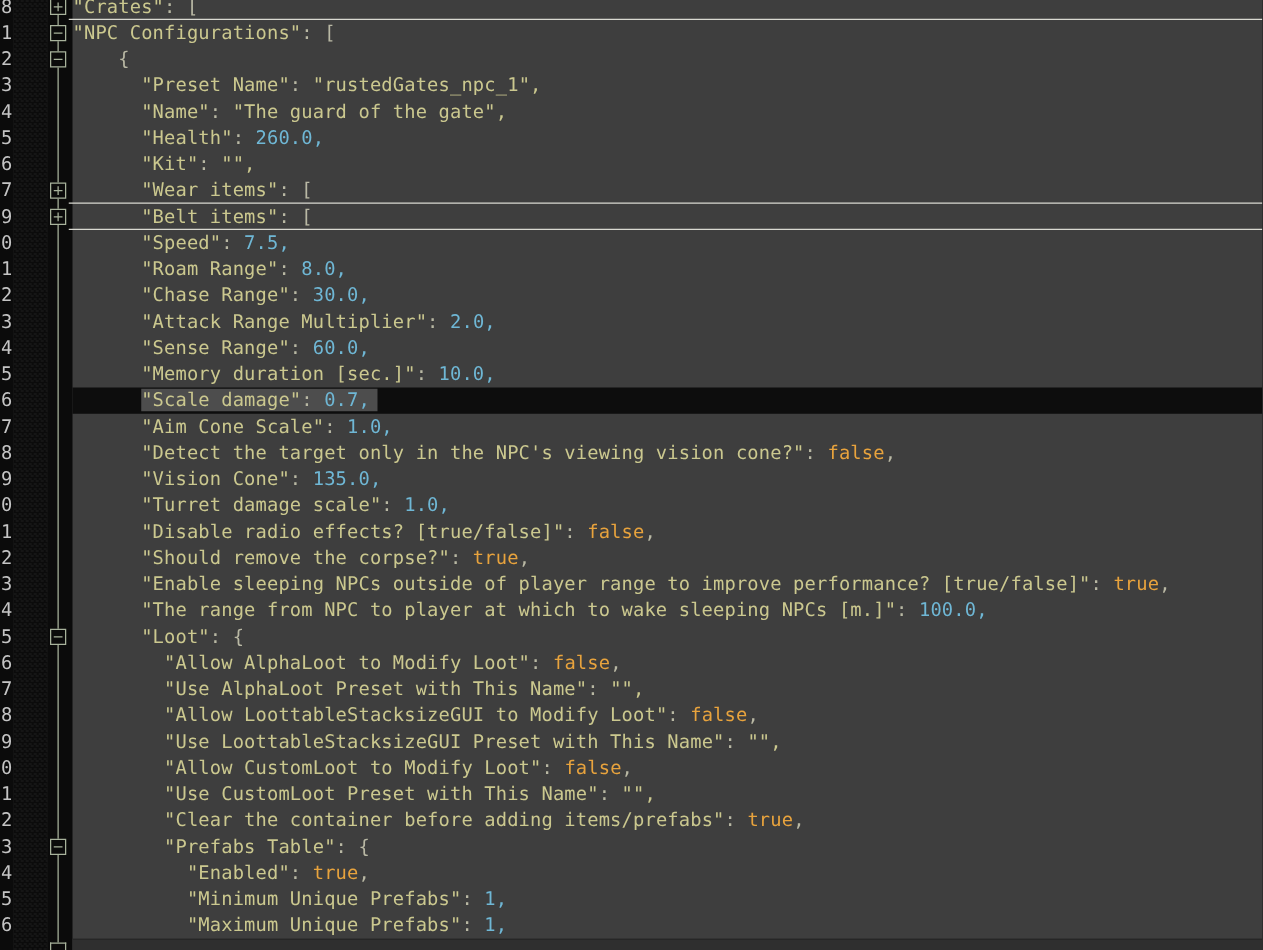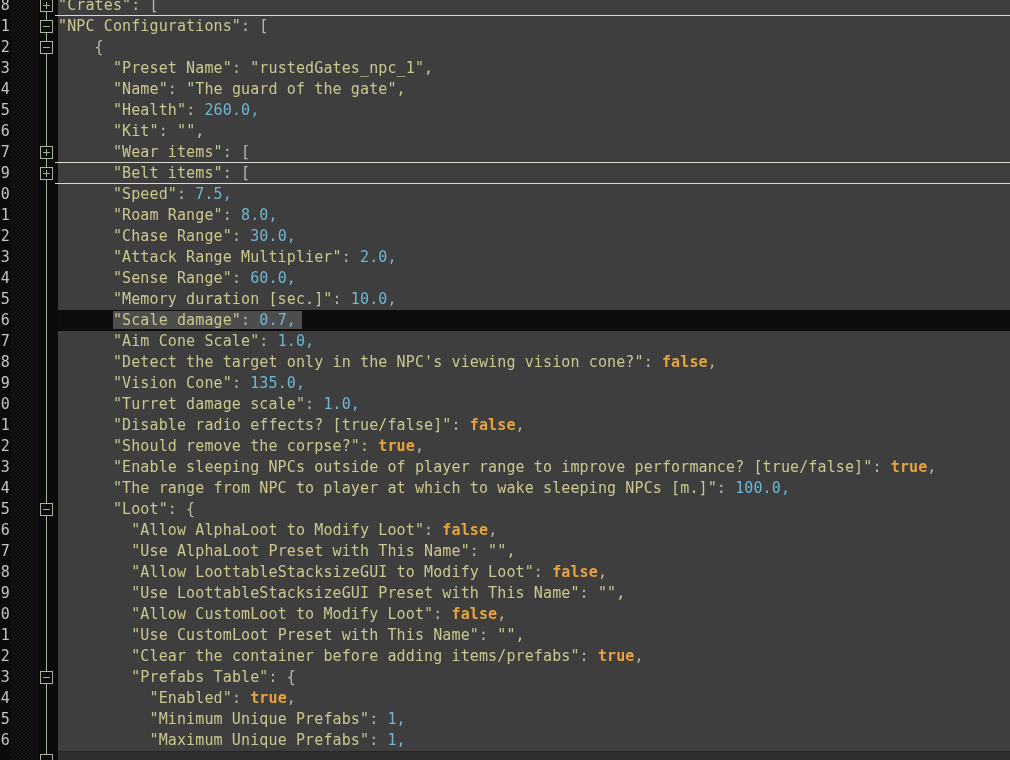--- a/index.html
+++ b/index.html
@@ -34,21 +34,21 @@
   
   #code{position:absolute;left:58px;top:-5px;right:0;z-index:1;}
   .ln{height:21px;white-space:pre;position:relative;}
   .ln.cur{background:var(--curLine);}
   .ln.ul::after{content:"";position:absolute;left:-3px;right:0;bottom:0;height:1px;
     background:var(--foldLine);}
   .tk-k{color:var(--key);}
   .tk-s{color:var(--str);}
   .tk-p{color:var(--punct);}
   .tk-n{color:var(--num);}
-  .tk-b{color:var(--bool);font-weight:bold;}
+  .tk-b{color:var(--bool);font-weight:normal;}
   .sel{background:var(--selBg);padding-right:6px;}
   #sliver{position:absolute;left:58px;right:0;top:751px;height:9px;
     background:var(--sliverBg);border-top:1px solid #262626;box-sizing:border-box;z-index:2;}
 </style>
 </head>
 <body>
 
 <div class="screen" style="--bg: #3e3e3e; --gutterBg: #0b0b0b; --lineNum: #c4c4c4; --fold: #a8b39c; --foldLine: #d9d9d1; --curLine: #0d0d0d; --selBg: #4d4d4d; --sliverBg: #2f2f2f; --key: #cbc88f; --str: #cbc88f; --num: #6fb7d5; --bool: #e8a33d; --punct: #b9b8a4;">
   <div class="col" id="numcol"></div>
   <div class="col" id="bmcol"></div>

